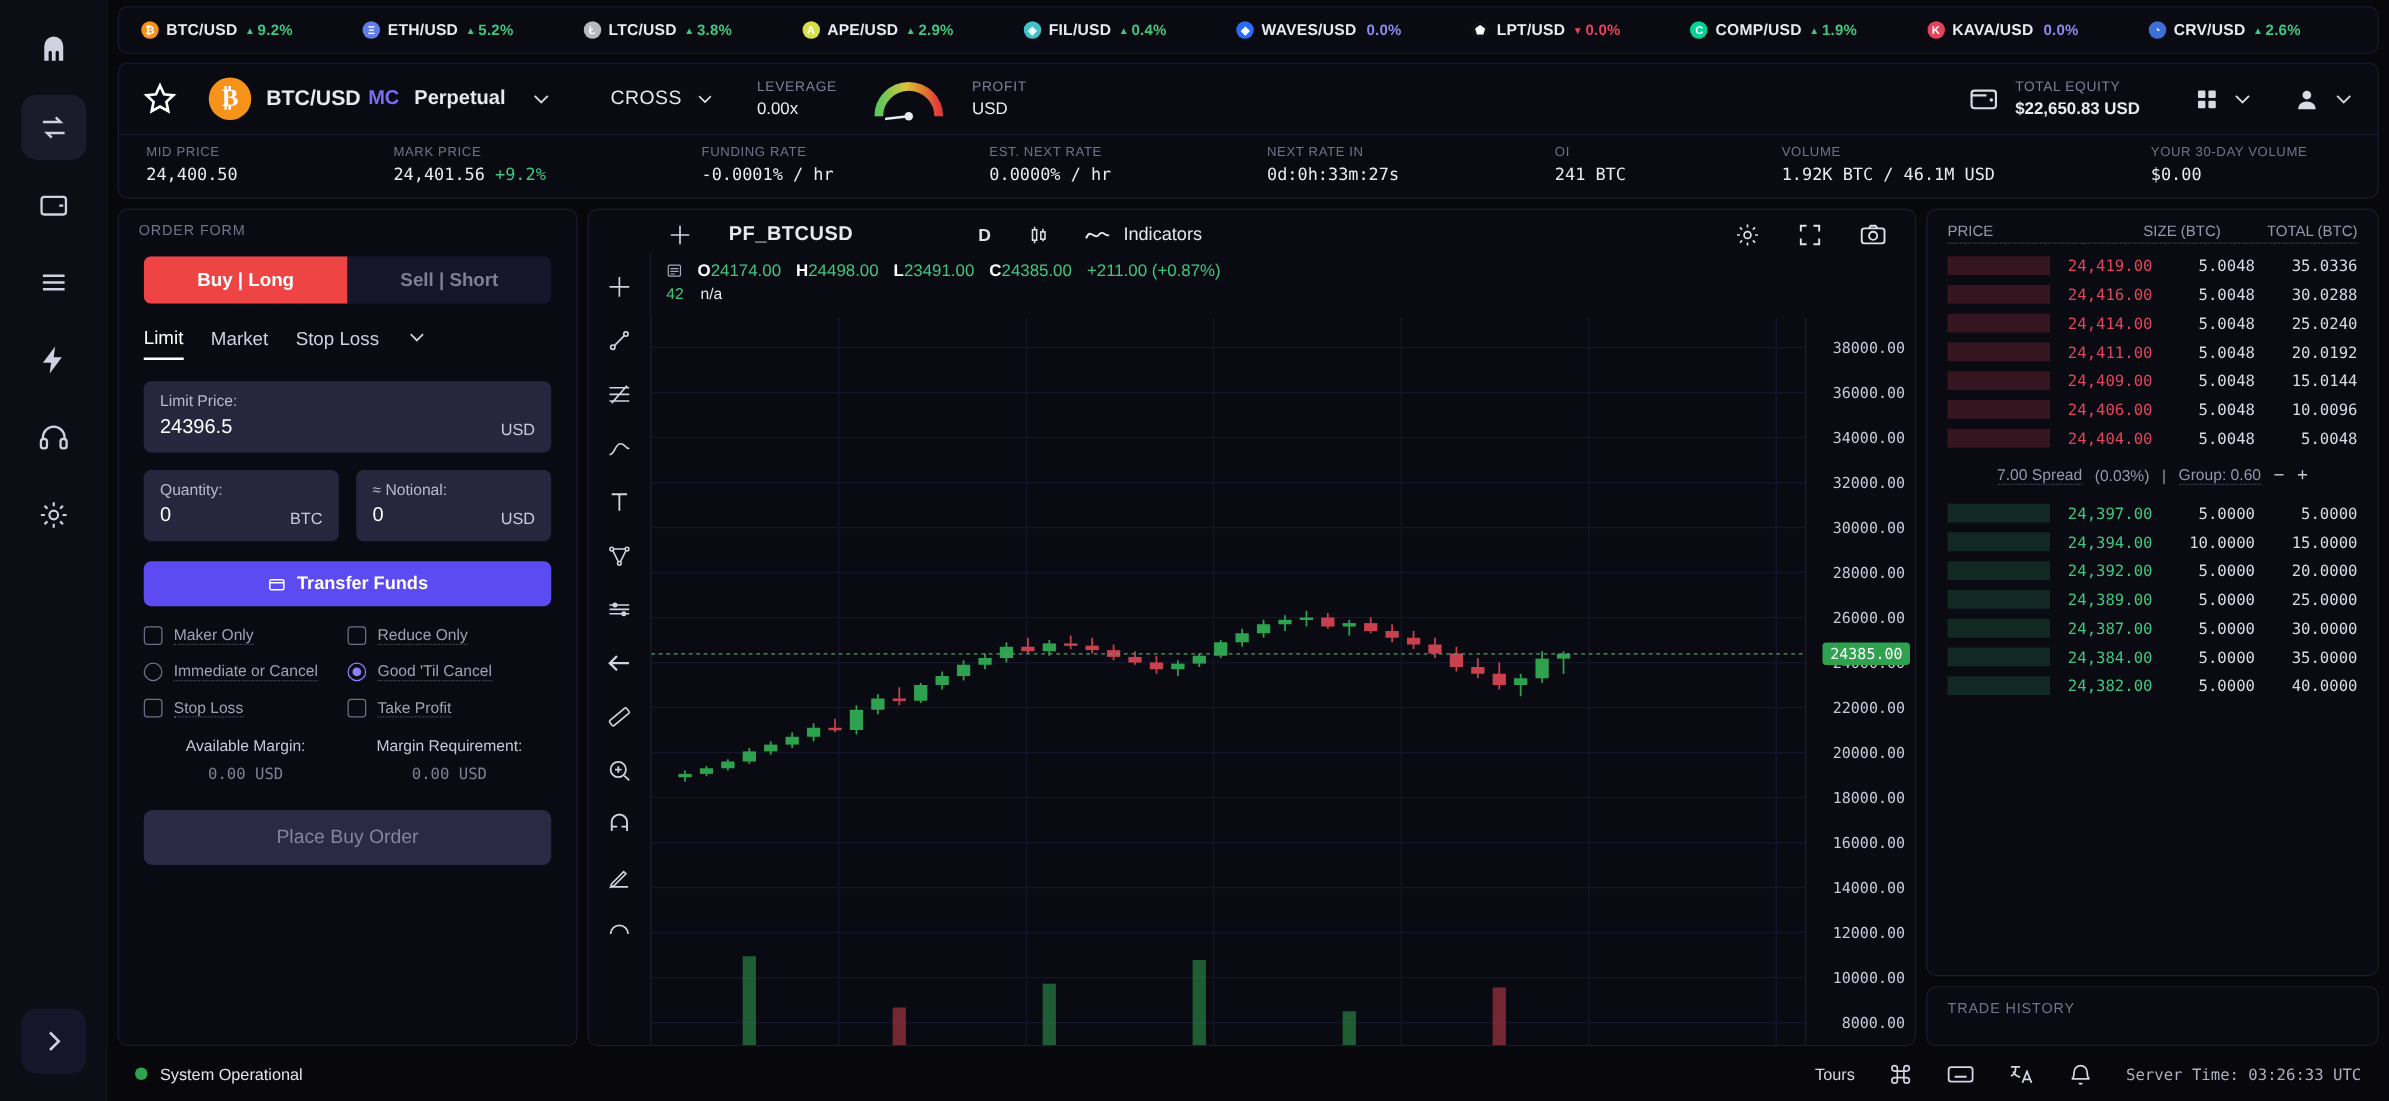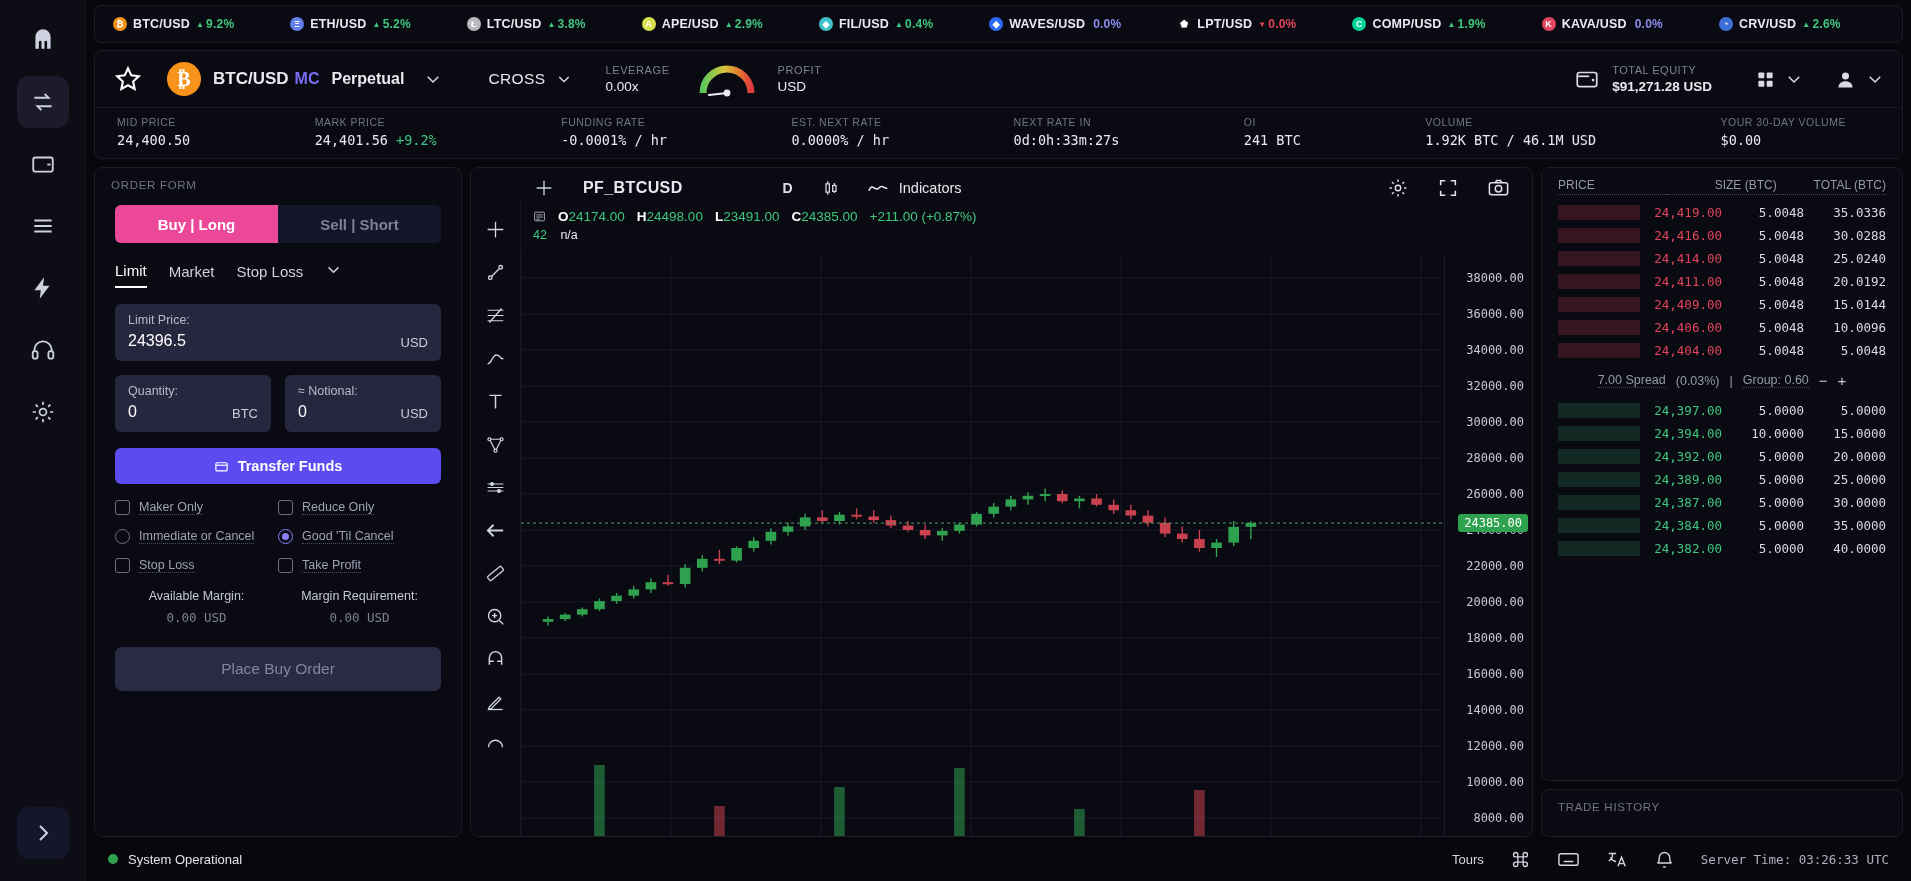--- a/index.html
+++ b/index.html
@@ -105,21 +105,21 @@
   
   .body { flex: 1; display: flex; padding: 8px 8px 0 8px; gap: 8px; min-height: 0; }
   .panel { background: #0a0a12; border: 1px solid #1b1b2c; border-radius: 8px; display: flex; flex-direction: column; }
   .panel-title { font-size: 11.5px; color: #72748a; letter-spacing: .7px; padding: 11px 0 0 16px; }
 
   
   .orderform { width: 368px; flex: 0 0 368px; }
   .of-inner { padding: 14px 20px 0 20px; }
   .bs-toggle { display: flex; height: 38px; border-radius: 6px; overflow: hidden; background: #16162a; }
   .bs-btn { flex: 1; display: flex; align-items: center; justify-content: center; font-size: 15px; font-weight: 600; cursor: pointer; }
-  .bs-btn.buy { background: #ec4899; color: #fff; }
+  .bs-btn.buy { background: #ef4444; color: #fff; }
   .bs-btn.sell { background: #16162a; color: #7e8096; }
   .otabs { display: flex; align-items: center; gap: 22px; margin-top: 18px; font-size: 15px; color: #cfd1e0; }
   .otab { padding-bottom: 7px; cursor: pointer; }
   .otab.sel { color: #fff; border-bottom: 2px solid #ffffff; }
   .field {
     background: #26263f; border-radius: 6px; padding: 9px 13px 11px 13px;
     margin-top: 16px; display: flex; justify-content: space-between; align-items: flex-end;
   }
   .field .lab { font-size: 12.5px; color: #b9bbcc; }
   .field .val { font-size: 16px; color: #fff; margin-top: 5px; }
@@ -365,21 +365,21 @@
         <span class="hdr-right">
           <span class="wallet-ic">
             <svg width="26" height="26" viewBox="0 0 24 24" fill="none" stroke="currentColor" stroke-width="1.6">
                 <rect x="3" y="6" width="18" height="13" rx="2.2"></rect>
                 <path d="M3 9.5h11"></path>
                 <circle cx="17.6" cy="13" r="1.3" fill="currentColor" stroke="none"></circle>
               </svg>
           </span>
           <span>
             <div class="equity-lab">TOTAL EQUITY</div>
-            <div class="equity-val">$91,271.28 USD</div>
+            <div class="equity-val">$22,650.83 USD</div>
           </span>
           <span class="grid-ic">
             <svg width="19" height="19" viewBox="0 0 24 24" fill="currentColor">
                 <rect x="3" y="3" width="7.5" height="7.5" rx="1.2"></rect>
                 <rect x="13.5" y="3" width="7.5" height="7.5" rx="1.2"></rect>
                 <rect x="3" y="13.5" width="7.5" height="7.5" rx="1.2"></rect>
                 <rect x="13.5" y="13.5" width="7.5" height="7.5" rx="1.2"></rect>
               </svg>
             <svg width="18" height="18" viewBox="0 0 24 24" fill="none" stroke="currentColor" stroke-width="2">
                 <path d="M5 9l7 7 7-7"></path>

